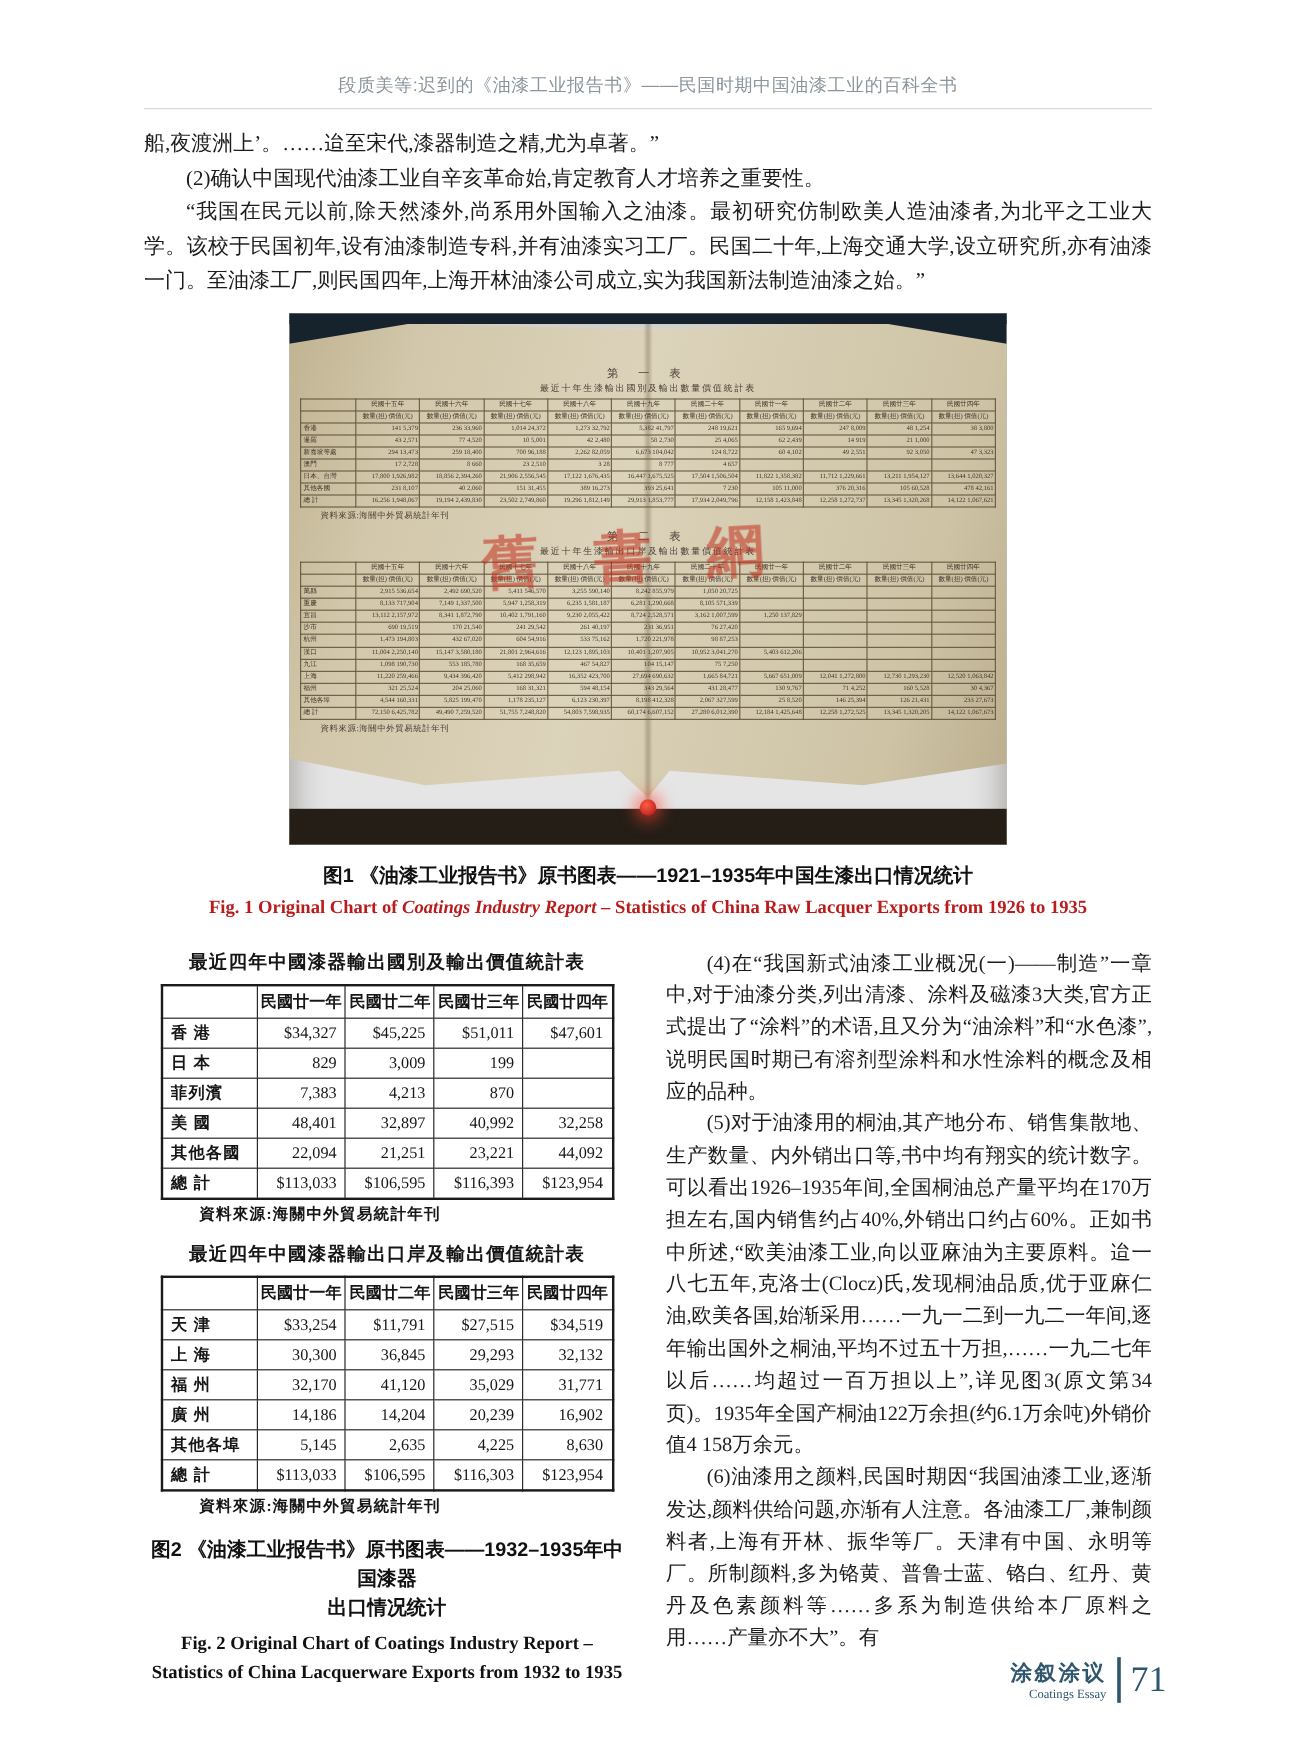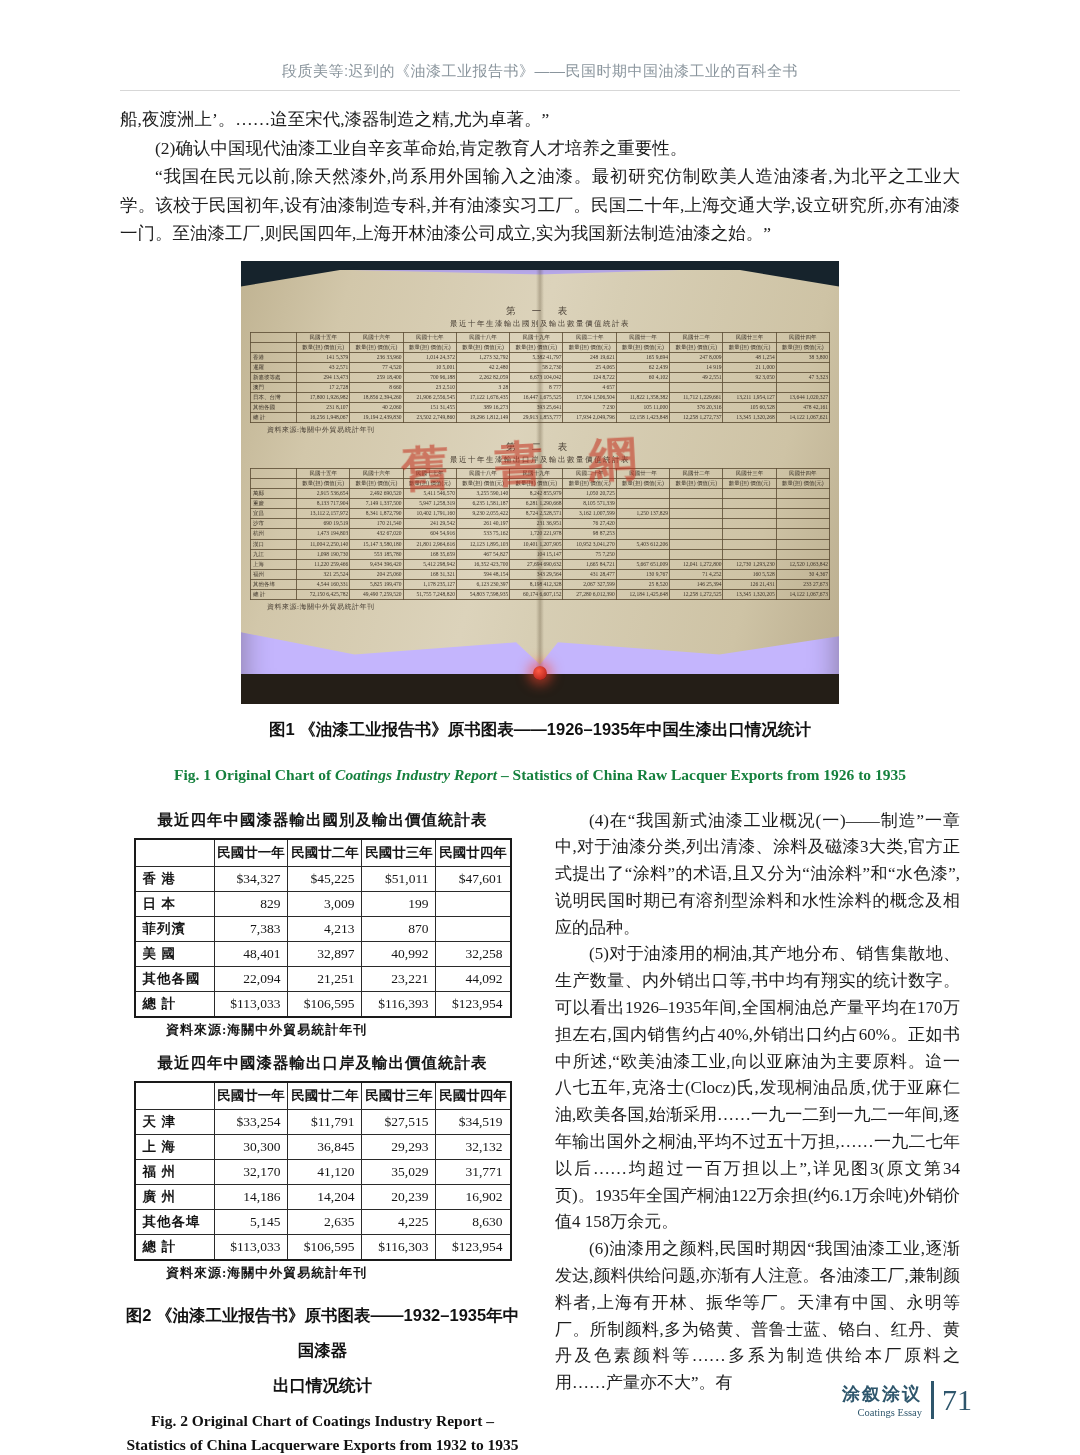--- a/index.html
+++ b/index.html
@@ -12,21 +12,21 @@
   .running-head{padding-top:62px;text-align:center;font-size:15px;color:#8a959d;
                 font-family:"Liberation Sans","DejaVu Sans",sans-serif;letter-spacing:.5px;}
   .head-rule{border:none;border-top:1px solid #d7d7d7;margin:9px 0 0 0;}
 
   
   .bodytext{margin-top:14px;font-size:17.5px;line-height:28.5px;text-align:justify;color:#1c1c1c;}
   .bodytext p{margin:0;}
   .ind{text-indent:2em;}
 
   
-  .photo{position:relative;width:598px;height:443px;margin:13px auto 0;background:#c4b5fd;
+  .photo{position:relative;width:598px;height:443px;margin:13px auto 0;background:#e5e5e5;
          overflow:hidden;box-shadow:inset 0 0 30px rgba(30,20,5,.4);}
   .ph-top{position:absolute;top:0;left:0;right:0;height:9px;background:#16232c;}
   .ph-corner-l,.ph-corner-r{position:absolute;top:6px;width:120px;height:20px;background:#16232c;}
   .ph-corner-l{left:0;clip-path:polygon(0 0,100% 0,0 100%);}
   .ph-corner-r{right:0;clip-path:polygon(0 0,100% 0,100% 100%);}
   .ph-pages{position:absolute;top:6px;left:0;right:0;height:402px;
     background:linear-gradient(105deg,#c0b392 0%,#d2c7aa 16%,#dcd3bb 45%,#d7ceb4 55%,#cec3a5 84%,#bbae8f 100%);
     clip-path:polygon(0 3%,8% .5%,50% 2%,92% 0,100% 2.5%,100% 92%,80% 96.5%,53% 93.5%,50% 99%,46% 93.5%,19% 96.5%,0 91%);}
   .ph-inner{position:absolute;top:6px;left:0;right:0;height:402px;padding-top:38px;
             filter:blur(.3px);color:#44392c;}
@@ -45,38 +45,38 @@
                 color:rgba(195,45,28,.55);letter-spacing:46px;transform:rotate(-3deg);
                 font-family:"Liberation Serif",serif;filter:blur(.4px);}
   .ph-bottom{position:absolute;bottom:0;left:0;right:0;height:30px;background:#241e17;}
   .ph-red-dot{position:absolute;bottom:24px;left:50%;margin-left:-7px;width:14px;height:14px;
               border-radius:50%;background:radial-gradient(circle at 40% 35%,#ff5a45,#a51510);
               box-shadow:0 0 12px 5px rgba(255,70,45,.55);}
 
   
   .figcap-cn{margin-top:15px;text-align:center;font-size:16.5px;font-weight:bold;color:#111;
              font-family:"Liberation Sans","DejaVu Sans",sans-serif;}
-  .figcap-en{margin-top:25px;text-align:center;font-size:15.5px;font-weight:bold;color:#15803d;
+  .figcap-en{margin-top:7px;text-align:center;font-size:15.5px;font-weight:bold;color:#b91c1c;
              font-family:"Liberation Serif","DejaVu Serif",serif;}
   .figcap-en .it{font-style:italic;}
 
   
   .cols{display:flex;gap:30px;margin-top:24px;}
   .col{width:405px;}
 
   
   .scan{font-family:"Liberation Serif","DejaVu Serif",serif;color:#161616;}
   .scan-title{text-align:center;font-weight:bold;font-size:15.5px;letter-spacing:1px;margin-top:2px;}
   table.scan-tbl{border-collapse:collapse;width:378px;margin:7px auto 3px;border:2px solid #1a1a1a;}
   .scan-tbl th,.scan-tbl td{border:1px solid #2a2a2a;font-size:13.5px;padding:3px 7px;text-align:right;}
   .scan-tbl th{text-align:center;font-weight:bold;padding:4px 2px;}
   .scan-tbl td:first-child{text-align:left;font-weight:bold;letter-spacing:1px;width:64px;}
   .scan-src{margin:2px 0 14px 46px;font-weight:bold;font-size:13px;letter-spacing:1px;}
 
-  .figcap2-cn{margin-top:16px;text-align:center;font-size:16.5px;font-weight:bold;line-height:35px;color:#111;
+  .figcap2-cn{margin-top:16px;text-align:center;font-size:16.5px;font-weight:bold;line-height:24px;color:#111;
               font-family:"Liberation Sans","DejaVu Sans",sans-serif;}
   .figcap2-en{margin-top:6px;text-align:center;font-size:15.5px;font-weight:bold;line-height:24px;color:#111;
               font-family:"Liberation Serif","DejaVu Serif",serif;}
 
   
   .rcol p{margin:0;font-size:17px;line-height:26.8px;text-align:justify;text-indent:2em;color:#1c1c1c;}
 
   
   .footer{position:absolute;right:108px;bottom:36px;display:flex;align-items:center;color:#2e566c;}
   .f-text{text-align:right;margin-right:9px;}
@@ -411,21 +411,21 @@
         <div class="ph-source">資料來源:海關中外貿易統計年刊</div>
       </div>
       <div class="ph-watermark">舊書網</div>
       <div class="ph-top"></div>
       <div class="ph-corner-l"></div>
       <div class="ph-corner-r"></div>
       <div class="ph-bottom"></div>
       <div class="ph-red-dot"></div>
     </div>
 
-    <div class="figcap-cn">图1 《油漆工业报告书》原书图表——1926–1935年中国生漆出口情况统计</div>
+    <div class="figcap-cn">图1 《油漆工业报告书》原书图表——1921–1935年中国生漆出口情况统计</div>
     <div class="figcap-en"><span>Fig. 1 Original Chart of </span><span class="it">Coatings Industry Report</span><span> – Statistics of China Raw Lacquer Exports from 1926 to 1935</span></div>
 
     <div class="cols">
 
       <div class="col scan">
         <div class="scan-title">最近四年中國漆器輸出國別及輸出價值統計表</div>
         <table class="scan-tbl">
             <thead>
               <tr>
                 <th></th>

